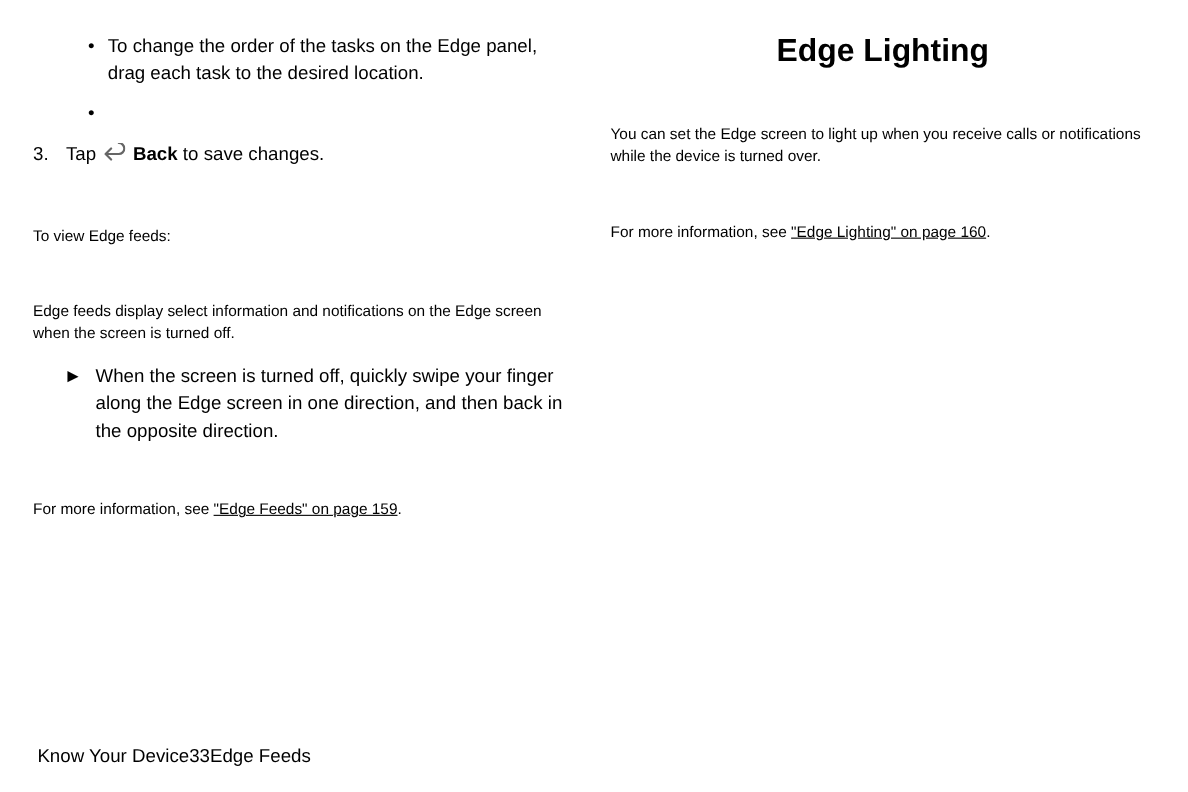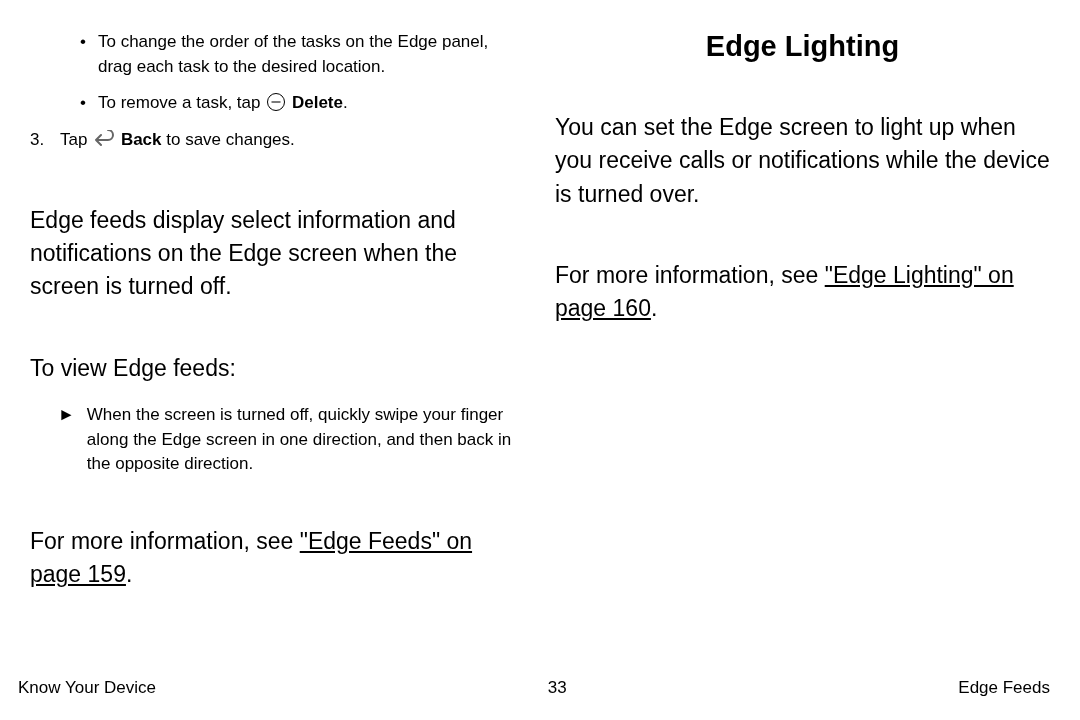--- a/index.html
+++ b/index.html
@@ -52,21 +52,21 @@
       flex: 1;
     }
     h2 {
       font-size: 29px;
       font-weight: bold;
       margin-top: 18px;
       margin-bottom: 10px;
       text-align: center;
     }
     .body-text {
-      font-size: 23px;
+      font-size: 14px;
       line-height: 1.45;
       margin-bottom: 18px;
       margin-top: 48px;
     }
     .triangle-item {
       display: flex;
       margin-left: 28px;
       margin-bottom: 18px;
       font-size: 17px;
       line-height: 1.45;
@@ -102,61 +102,56 @@
       background: #7a7a7a;
     }
     .back-icon {
       display: inline-block;
       vertical-align: -3px;
       margin: 0 2px;
     }
     .footer {
       position: absolute;
       bottom: 22px;
-      left: 18px;
+      left: 34px;
       right: 30px;
       display: flex;
-      justify-content: space-between;
       font-size: 17px;
     }
   </style>
 </head>
 <body>
 
 <div class="columns">
   <div class="col">
 
     <div class="bullet-list">
       <div class="bullet-item">
         <span class="bullet">•</span>
         <span>To change the order of the tasks on the Edge panel, drag each task to the desired location.</span>
       </div>
       <div class="bullet-item">
         <span class="bullet">•</span>
-        <span>
-          <span>To remove a task, tap </span><span class="delete-icon"></span>
-          <span class="bold">Delete</span><span>.</span>
-        </span>
       </div>
     </div>
 
     <div class="numbered-item">
       <span class="num">3.</span>
       <span class="content">
         <span>Tap </span><span class="back-icon"><svg width="20" height="18" viewBox="0 0 20 18">
               <path d="M 2 10 L 7 5 M 2 10 L 7 15 M 2 10 L 14 10 A 5 5 0 0 0 14 0" stroke="#666" stroke-width="2" fill="none" stroke-linecap="round" stroke-linejoin="round"></path>
             </svg></span>
         <span class="bold">Back</span><span> to save changes.</span>
       </span>
     </div>
 
 
+    <p class="body-text">To view Edge feeds:</p>
+
     <p class="body-text">Edge feeds display select information and notifications on the Edge screen when the screen is turned off.</p>
-
-    <p class="body-text">To view Edge feeds:</p>
 
     <div class="triangle-item">
       <span class="triangle">►</span>
       <span>When the screen is turned off, quickly swipe your finger along the Edge screen in one direction, and then back in the opposite direction.</span>
     </div>
 
     <p class="body-text">
       <span>For more information, see </span><span class="link-underline">"Edge Feeds" on page 159</span><span>.</span>
     </p>
 

